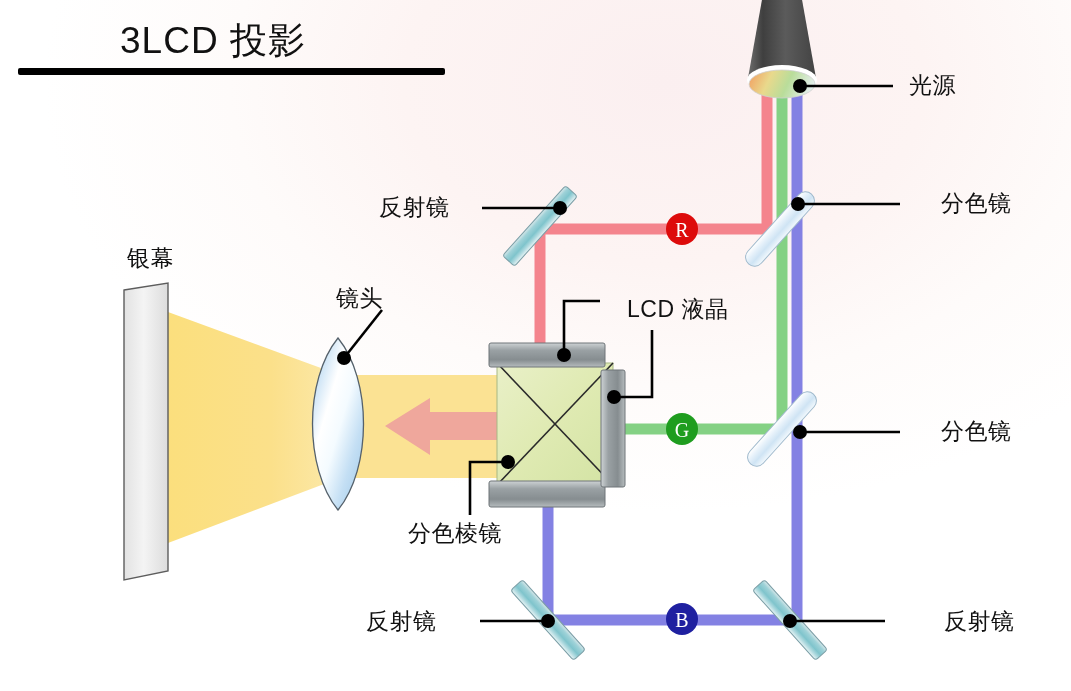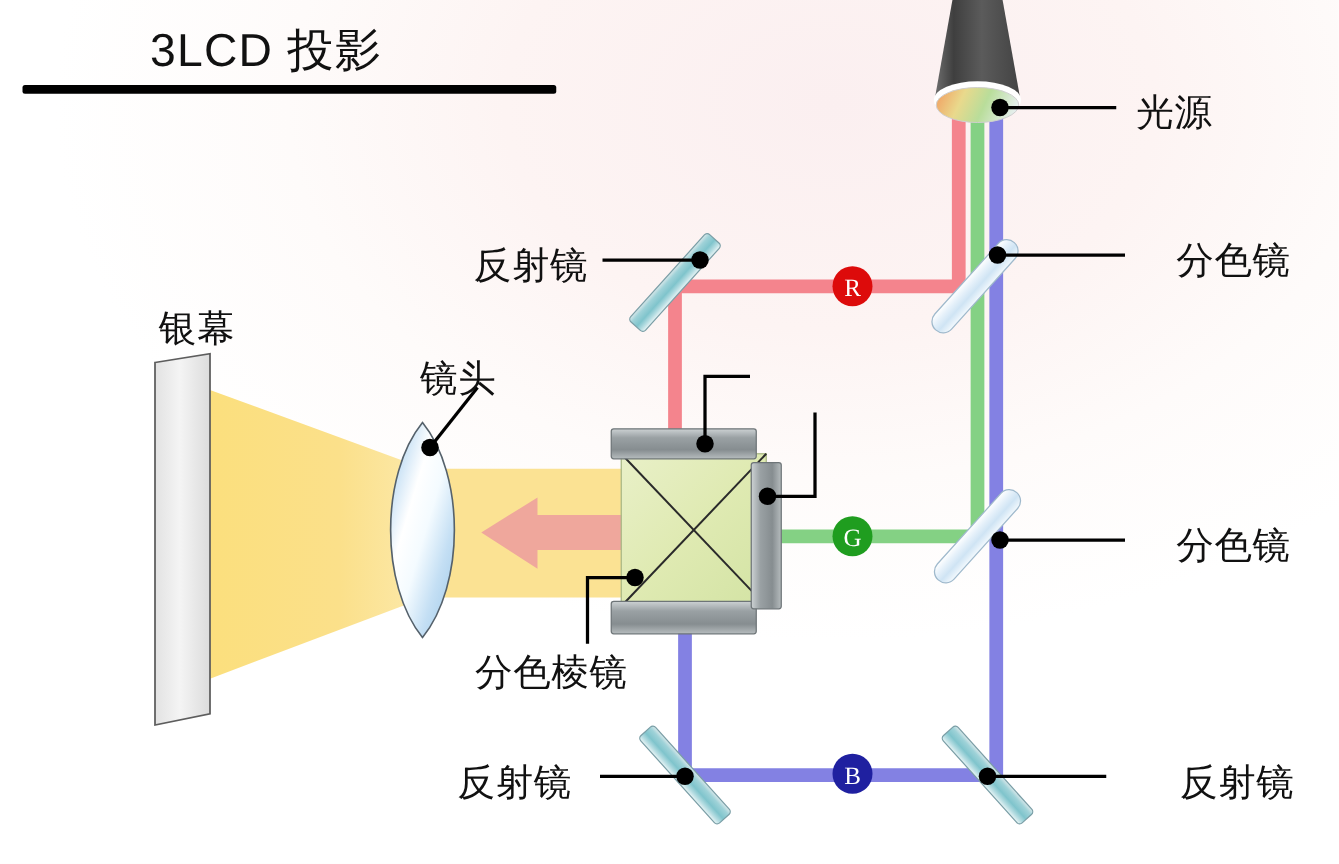--- a/index.html
+++ b/index.html
@@ -11,21 +11,21 @@
   #stage{
     position:relative;width:1071px;height:691px;
     background:
       radial-gradient(ellipse 620px 430px at 62% 12%, #fbeff0 0%, #fdf4f3 42%, #fefbfa 70%, #ffffff 100%),
       radial-gradient(ellipse 500px 380px at 15% 78%, #fdf6f4 0%, #ffffff 75%),
       linear-gradient(160deg,#fdf3f2 0%,#fefaf9 45%,#ffffff 100%);
   }
   svg.layer{position:absolute;left:0;top:0;width:1071px;height:691px;}
   .lbl{
     position:absolute;
-    font-size:30px;color:#111;white-space:nowrap;
+    font-size:23px;color:#111;white-space:nowrap;
     letter-spacing:.5px;
   }
   .title{
     position:absolute;
     font-size:37px;color:#111;white-space:nowrap;
     letter-spacing:1px;
   }
   .rule{position:absolute;background:#000;border-radius:2px;}
 </style>
 </head>
@@ -217,15 +217,16 @@
   </svg>
 
   <div class="lbl" style="left:909px;top:70px;">光源</div>
   <div class="lbl" style="left:941px;top:188px;">分色镜</div>
   <div class="lbl" style="left:941px;top:416px;">分色镜</div>
   <div class="lbl" style="left:379px;top:192px;">反射镜</div>
   <div class="lbl" style="left:366px;top:606px;">反射镜</div>
   <div class="lbl" style="left:944px;top:606px;">反射镜</div>
   <div class="lbl" style="left:127px;top:243px;">银幕</div>
   <div class="lbl" style="left:336px;top:283px;">镜头</div>
-  <div class="lbl" style="left:380px;top:518px;">分色棱镜</div>
+  <div class="lbl" style="left:627px;top:294px;">LCD 液晶</div>
+  <div class="lbl" style="left:408px;top:518px;">分色棱镜</div>
 
 </div>
 
 </body></html>

